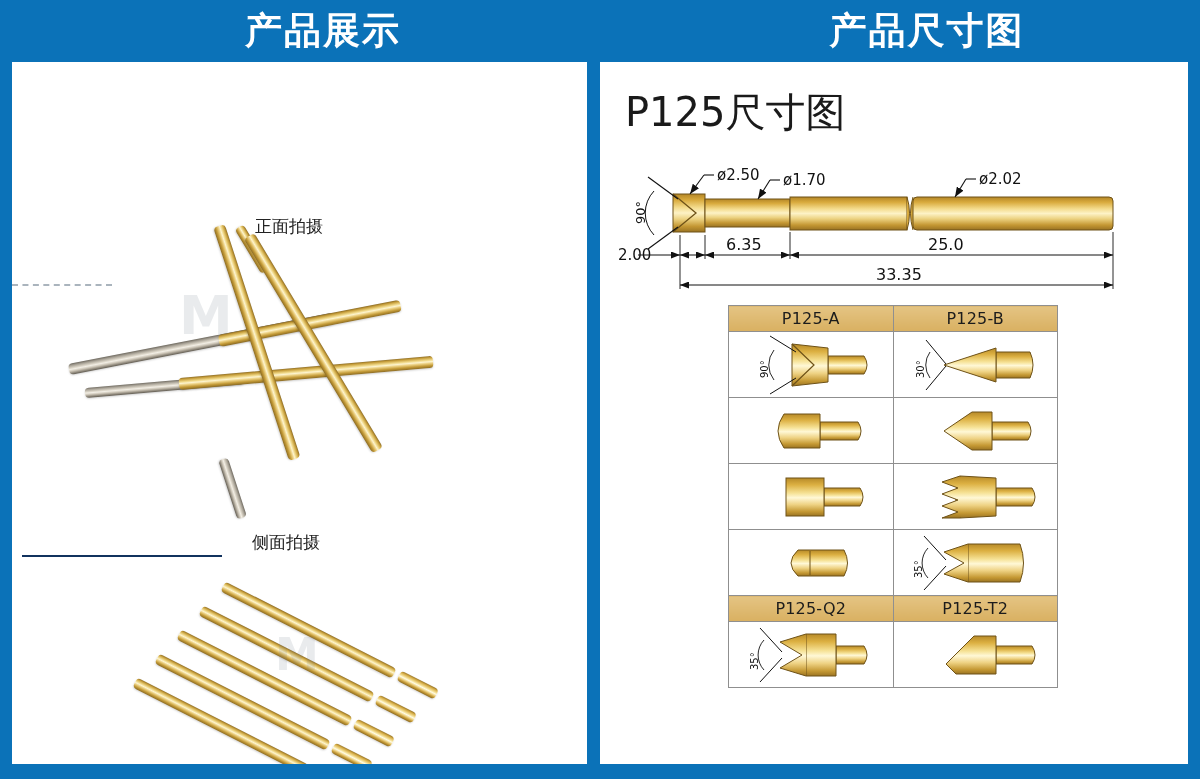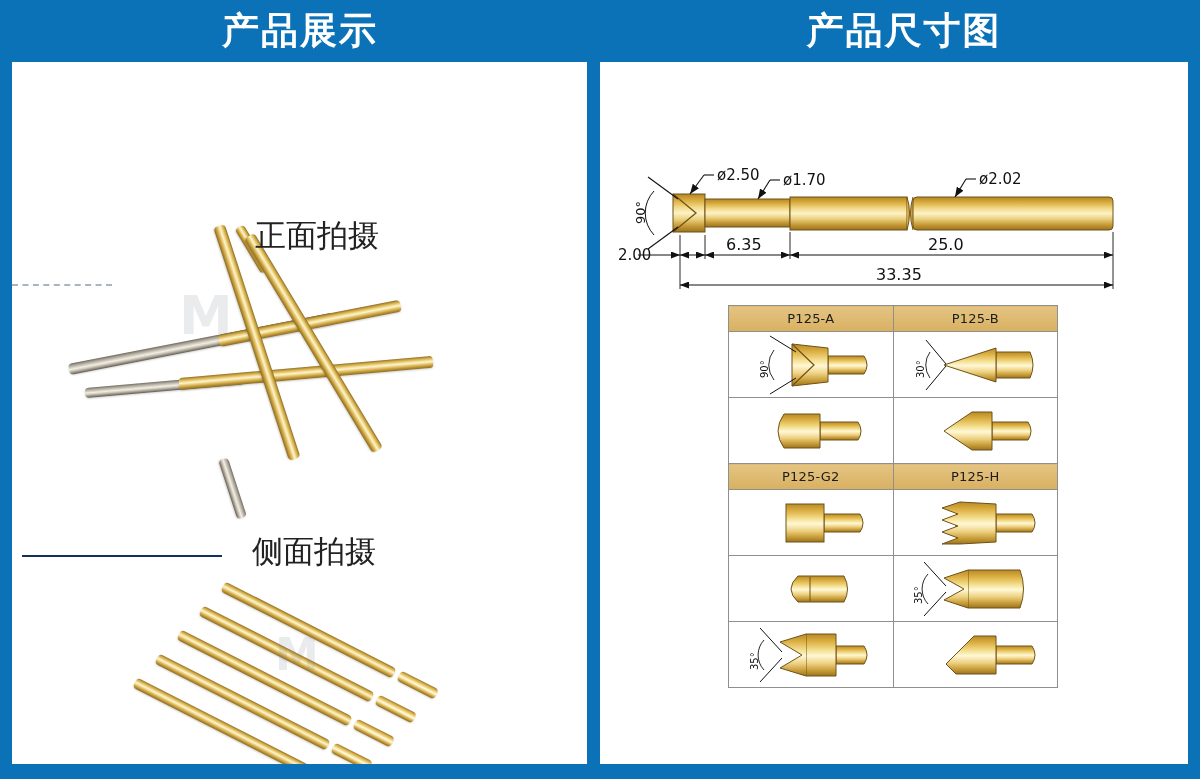--- a/index.html
+++ b/index.html
@@ -14,20 +14,21 @@
     width: 1200px; height: 779px;
     background: #0b72b8;
   }
 
   
   .header-bar {
     position: absolute;
     top: 0; height: 60px;
     display: flex; align-items: center; justify-content: center;
     background: #0b72b8;
+    margin-left: 23px;
   }
   .header-bar.left  { left: 0;   width: 600px; }
   .header-bar.right { left: 604px; width: 600px; }
   .header-title {
     color: #ffffff;
     font-size: 37px;
     font-weight: 700;
     letter-spacing: 2px;
     line-height: 1;
     font-family: "DejaVu Sans", "Liberation Sans", sans-serif;
@@ -37,21 +38,21 @@
   .panel {
     position: absolute;
     background: #ffffff;
     overflow: hidden;
   }
   .panel.left  { left: 12px;  top: 62px; width: 575px; height: 702px; }
   .panel.right { left: 600px; top: 62px; width: 588px; height: 702px; }
   .photo-label {
     position: absolute;
     color: #222;
-    font-size: 31px;
+    font-size: 17px;
     font-weight: 500;
     font-family: "DejaVu Sans", "Liberation Sans", sans-serif;
     white-space: nowrap;
     z-index: 6;
   }
   #label-front { left: 243px; top: 153px; }
   #label-side  { left: 240px; top: 469px; font-family: Liberation Mono, monospace; }
 
   .rule-dashed {
     position: absolute; left: 0px; top: 222px; width: 100px; height: 0;
@@ -122,21 +123,21 @@
   .variant-table td {
     border: 1px solid #8f8f8f;
     width: 50%;
     text-align: center;
     vertical-align: middle;
   }
   .variant-table td.vt-head {
     background: #ddb86d;
     background-image: linear-gradient(to bottom, #e4c483 0%, #d9b061 100%);
     height: 26px;
-    font-size: 13px;
+    font-size: 16px;
     color: #1c1c1c;
     font-family: "DejaVu Sans", "Liberation Sans", sans-serif;
     letter-spacing: 0.2px;
   }
   .variant-table td.vt-cell {
     background: #ffffff;
     height: 66px;
     padding: 0;
   }
   .vt-cell svg { display: block; margin: 0 auto; }
@@ -191,20 +192,21 @@
       <div class="pin pin-gold" style="left:30px;  top:86px;  width:192px; height:11px; transform:rotate(27deg); transform-origin:left center;"></div>
       <div class="pin pin-cap" style="left:206px; top:175px; width:42px;  height:11px; transform:rotate(27deg); transform-origin:left center;"></div>
 
       <div class="pin pin-gold" style="left:8px;   top:110px; width:192px; height:11px; transform:rotate(27deg); transform-origin:left center;"></div>
 
     </div>
   </div>
 
   <div class="panel right">
 
+    <div class="drawing-title">P125尺寸图</div>
 
     <div class="dim-drawing">
       <svg width="560" height="150" viewBox="0 0 560 150" xmlns="http://www.w3.org/2000/svg">
         <defs>
           <linearGradient id="goldV" x1="0" y1="0" x2="0" y2="1">
             <stop offset="0%" stop-color="#b48626"></stop>
             <stop offset="16%" stop-color="#d9ab3e"></stop>
             <stop offset="36%" stop-color="#f4dc8e"></stop>
             <stop offset="50%" stop-color="#fdf2c6"></stop>
             <stop offset="66%" stop-color="#ecd281"></stop>
@@ -323,24 +325,20 @@
           </td>
           <td class="vt-cell">
             <svg width="150" height="62" viewBox="0 0 150 62">
               <path d="M92 22 L128 22 q6 9 0 18 L92 40 Z" fill="url(#g1)" stroke="#6e5218" stroke-width="1"></path>
               <path d="M44 31 L72 12 L92 12 L92 50 L72 50 Z" fill="url(#g1)" stroke="#6e5218" stroke-width="1"></path>
             </svg>
           </td>
         </tr>
 
         <tr>
-          <td class="vt-head">P125-G2</td>
-          <td class="vt-head">P125-H</td>
-        </tr>
-        <tr>
           <td class="vt-cell">
             <svg width="150" height="62" viewBox="0 0 150 62">
               <path d="M88 22 L124 22 q6 9 0 18 L88 40 Z" fill="url(#g1)" stroke="#6e5218" stroke-width="1"></path>
               <rect x="50" y="12" width="38" height="38" fill="url(#g1)" stroke="#6e5218" stroke-width="1"></rect>
             </svg>
           </td>
           <td class="vt-cell">
             <svg width="150" height="62" viewBox="0 0 150 62">
               <path d="M96 22 L132 22 q6 9 0 18 L96 40 Z" fill="url(#g1)" stroke="#6e5218" stroke-width="1"></path>
               <path d="M60 10 L96 12 L96 50 L60 52 q-9 -21 0 -42 Z" fill="url(#g1)" stroke="#6e5218" stroke-width="1"></path>
@@ -361,20 +359,24 @@
               <path d="M68 12 L120 12 q7 19 0 38 L68 50 Z" fill="url(#g1)" stroke="#6e5218" stroke-width="1"></path>
               <path d="M68 12 L44 20 L64 31 L44 42 L68 50" fill="url(#g1)" stroke="#6e5218" stroke-width="1"></path>
               <line x1="24" y1="4" x2="46" y2="28" stroke="#111" stroke-width="1"></line>
               <line x1="24" y1="58" x2="46" y2="34" stroke="#111" stroke-width="1"></line>
               <path d="M28 16 A 22 22 0 0 0 28 46" fill="none" stroke="#111" stroke-width="0.9"></path>
               <text x="22" y="46" font-family="DejaVu Sans, sans-serif" font-size="10" fill="#111" transform="rotate(-90 22 46)">35°</text>
             </svg>
           </td>
         </tr>
 
+        <tr>
+          <td class="vt-head">P125-Q2</td>
+          <td class="vt-head">P125-T2</td>
+        </tr>
         <tr>
           <td class="vt-cell">
             <svg width="150" height="62" viewBox="0 0 150 62">
               <path d="M100 22 L128 22 q6 9 0 18 L100 40 Z" fill="url(#g1)" stroke="#6e5218" stroke-width="1"></path>
               <path d="M70 10 L100 10 L100 52 L70 52 Z" fill="url(#g1)" stroke="#6e5218" stroke-width="1"></path>
               <path d="M70 10 L44 18 L66 31 L44 44 L70 52" fill="url(#g1)" stroke="#6e5218" stroke-width="1"></path>
               <line x1="24" y1="4" x2="46" y2="28" stroke="#111" stroke-width="1"></line>
               <line x1="24" y1="58" x2="46" y2="34" stroke="#111" stroke-width="1"></line>
               <path d="M28 16 A 22 22 0 0 0 28 46" fill="none" stroke="#111" stroke-width="0.9"></path>
               <text x="22" y="46" font-family="DejaVu Sans, sans-serif" font-size="10" fill="#111" transform="rotate(-90 22 46)">35°</text>

